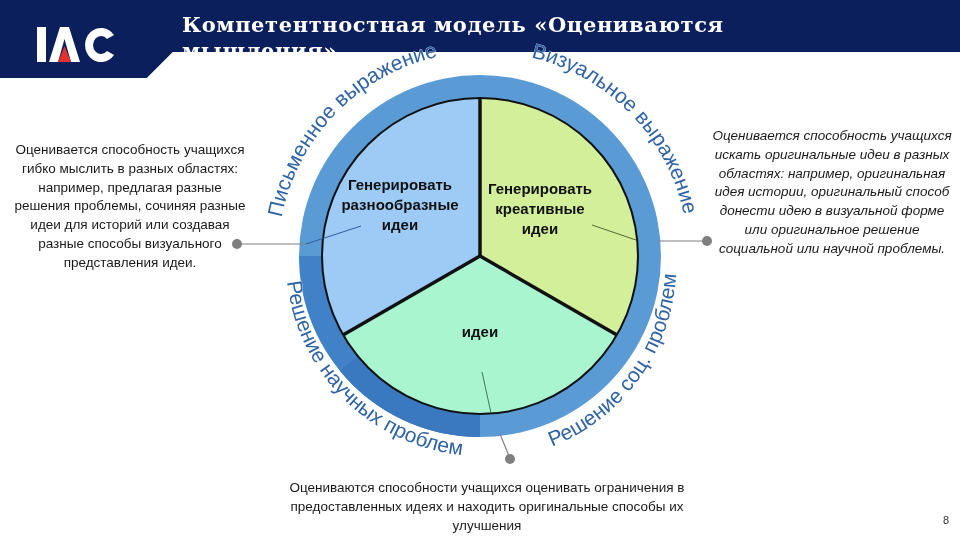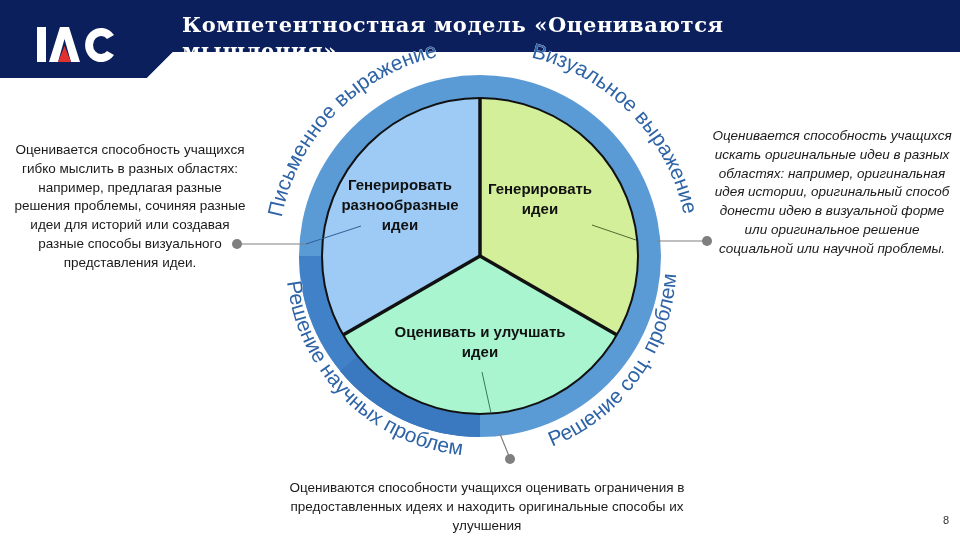--- a/index.html
+++ b/index.html
@@ -117,24 +117,24 @@
   </g>
 </svg>
 
 <div class="seg-label seg-left">
   <div>Генерировать</div>
   <div>разнообразные</div>
   <div>идеи</div>
 </div>
 <div class="seg-label seg-right">
   <div>Генерировать</div>
+  <div>креативные</div>
   <div>идеи</div>
 </div>
 <div class="seg-label seg-bottom">
-  <div>Оценивать и улучшать</div>
   <div>идеи</div>
 </div>
 
 <div class="desc desc-left">Оценивается способность учащихся гибко мыслить в разных областях: например, предлагая разные решения проблемы, сочиняя разные идеи для историй или создавая разные способы визуального представления идеи.</div>
 <div class="desc desc-right">Оценивается способность учащихся искать оригинальные идеи в разных областях: например, оригинальная идея истории, оригинальный способ донести идею в визуальной форме или оригинальное решение социальной или научной проблемы.</div>
 <div class="desc desc-bottom">Оцениваются способности учащихся оценивать ограничения в предоставленных идеях и находить оригинальные способы их улучшения</div>
 
 <div class="page-number">8</div>
 
 </body></html>

